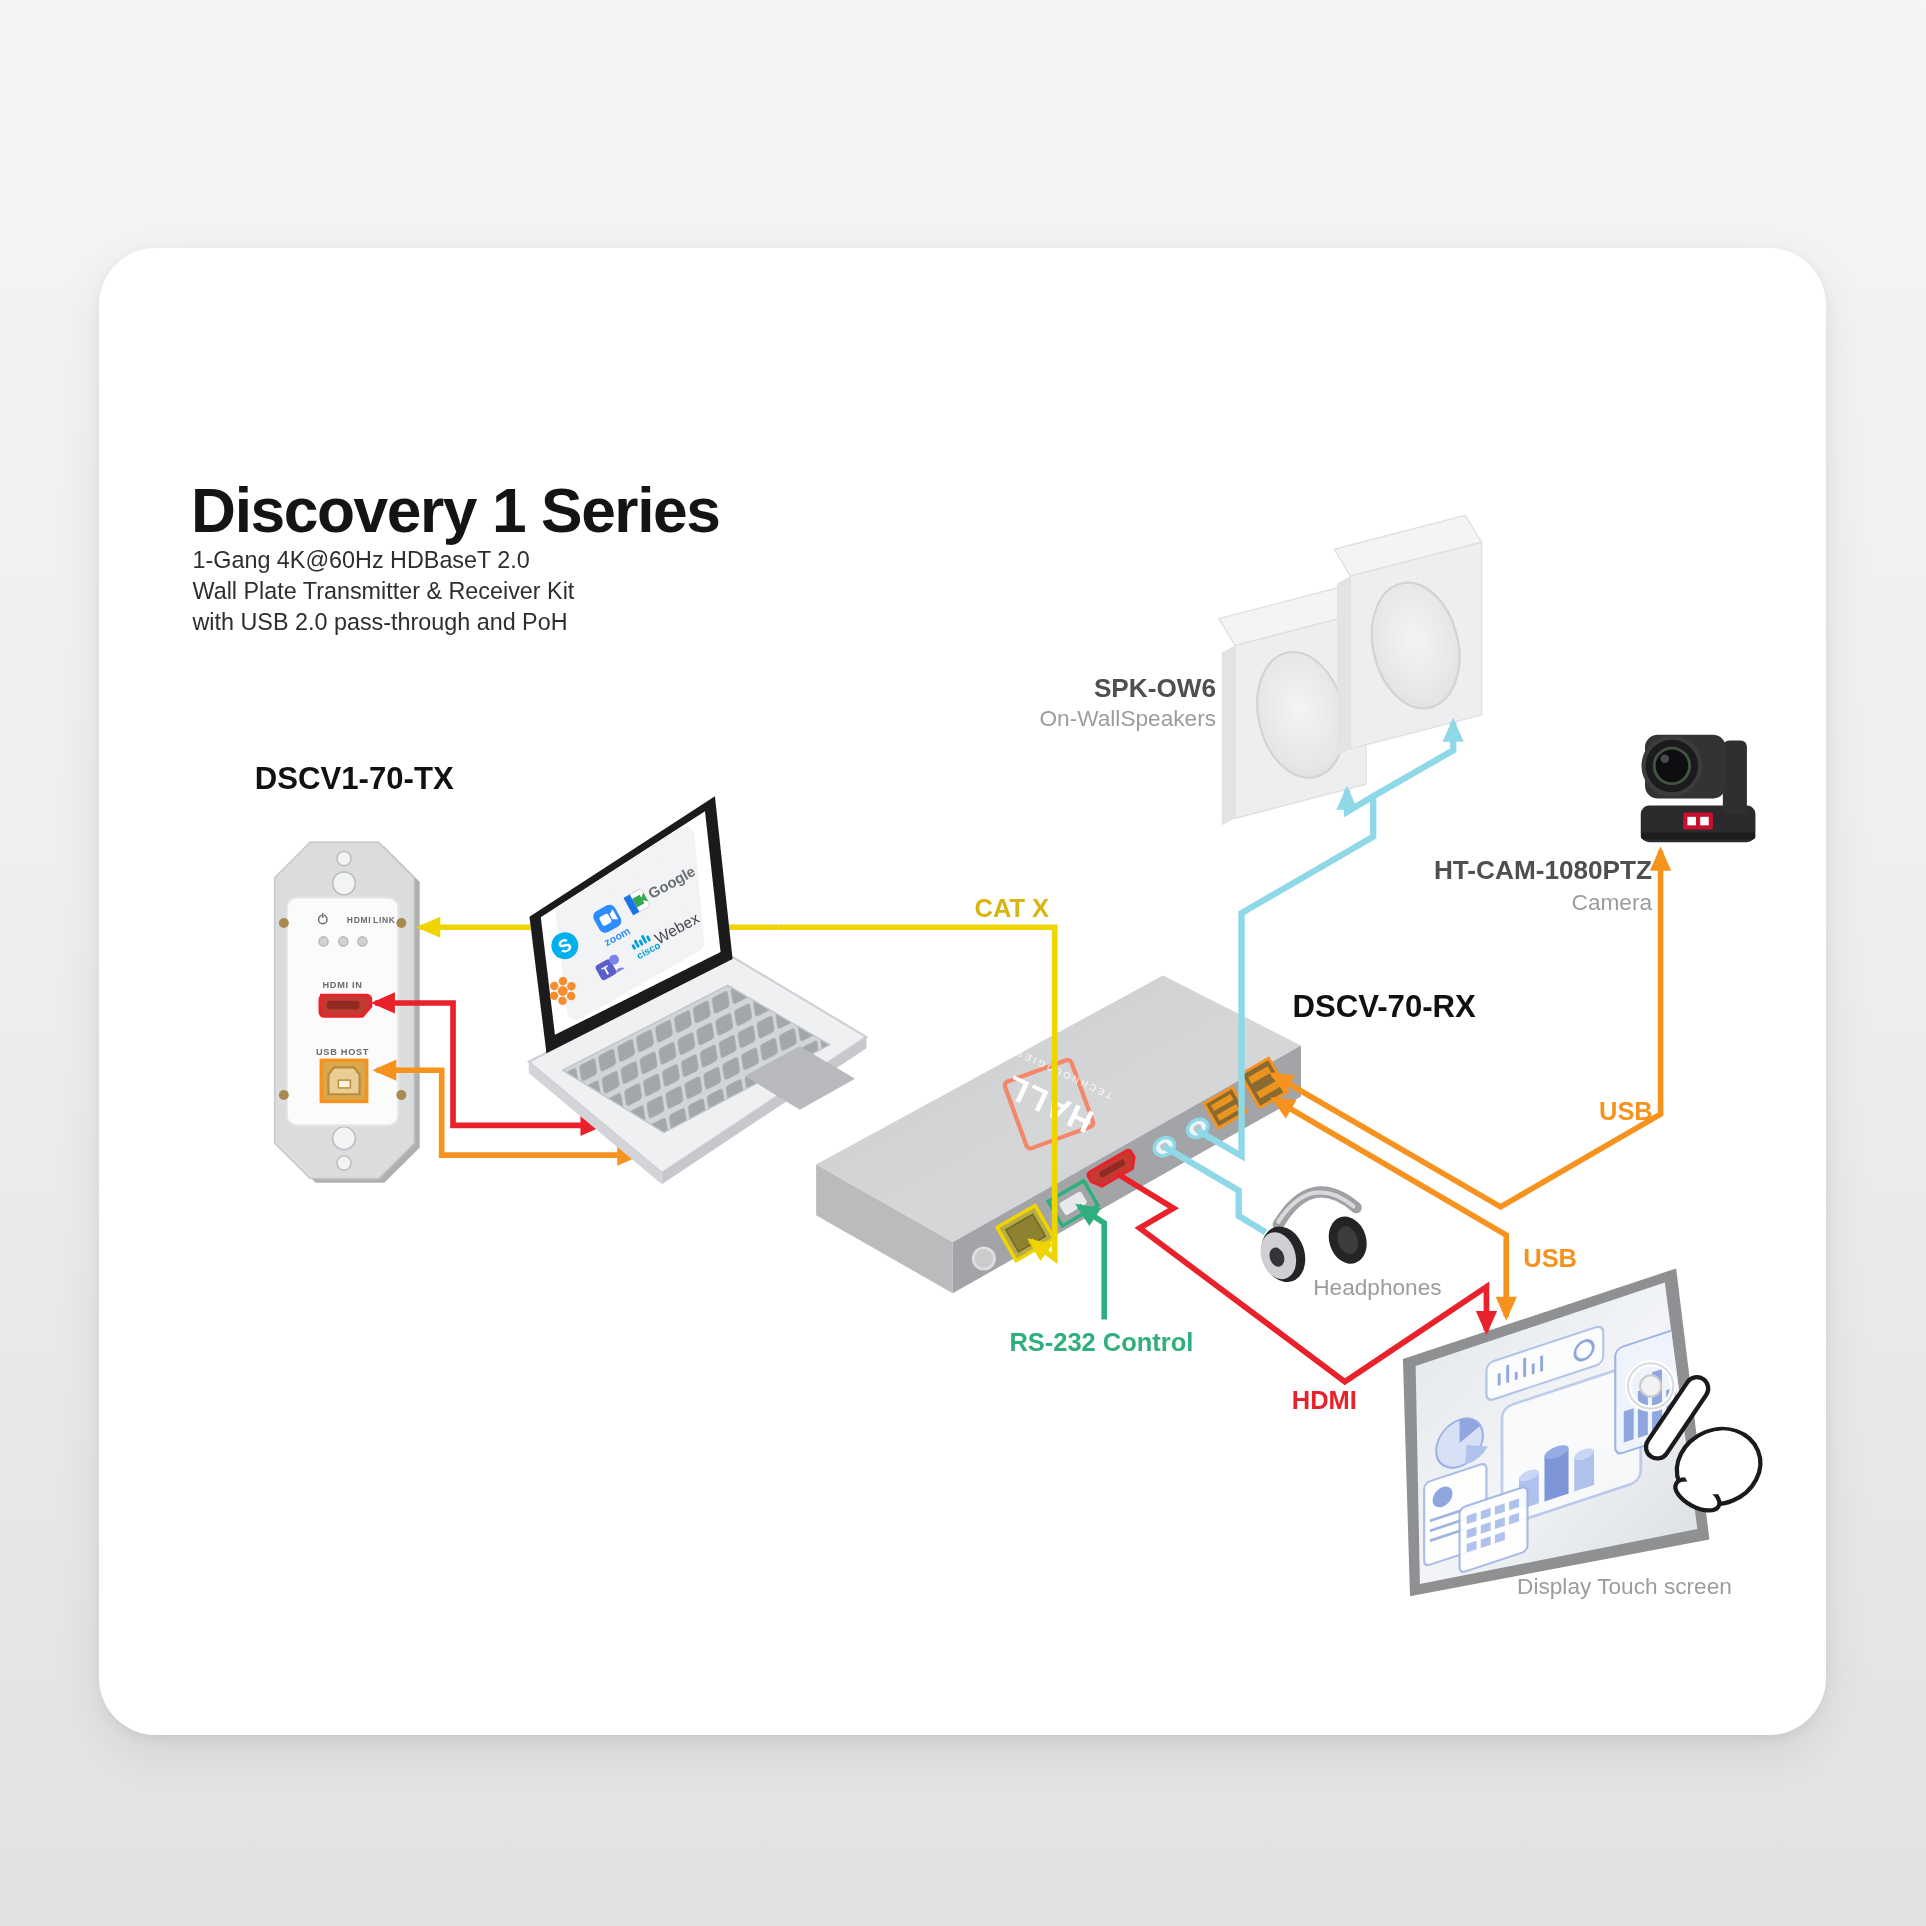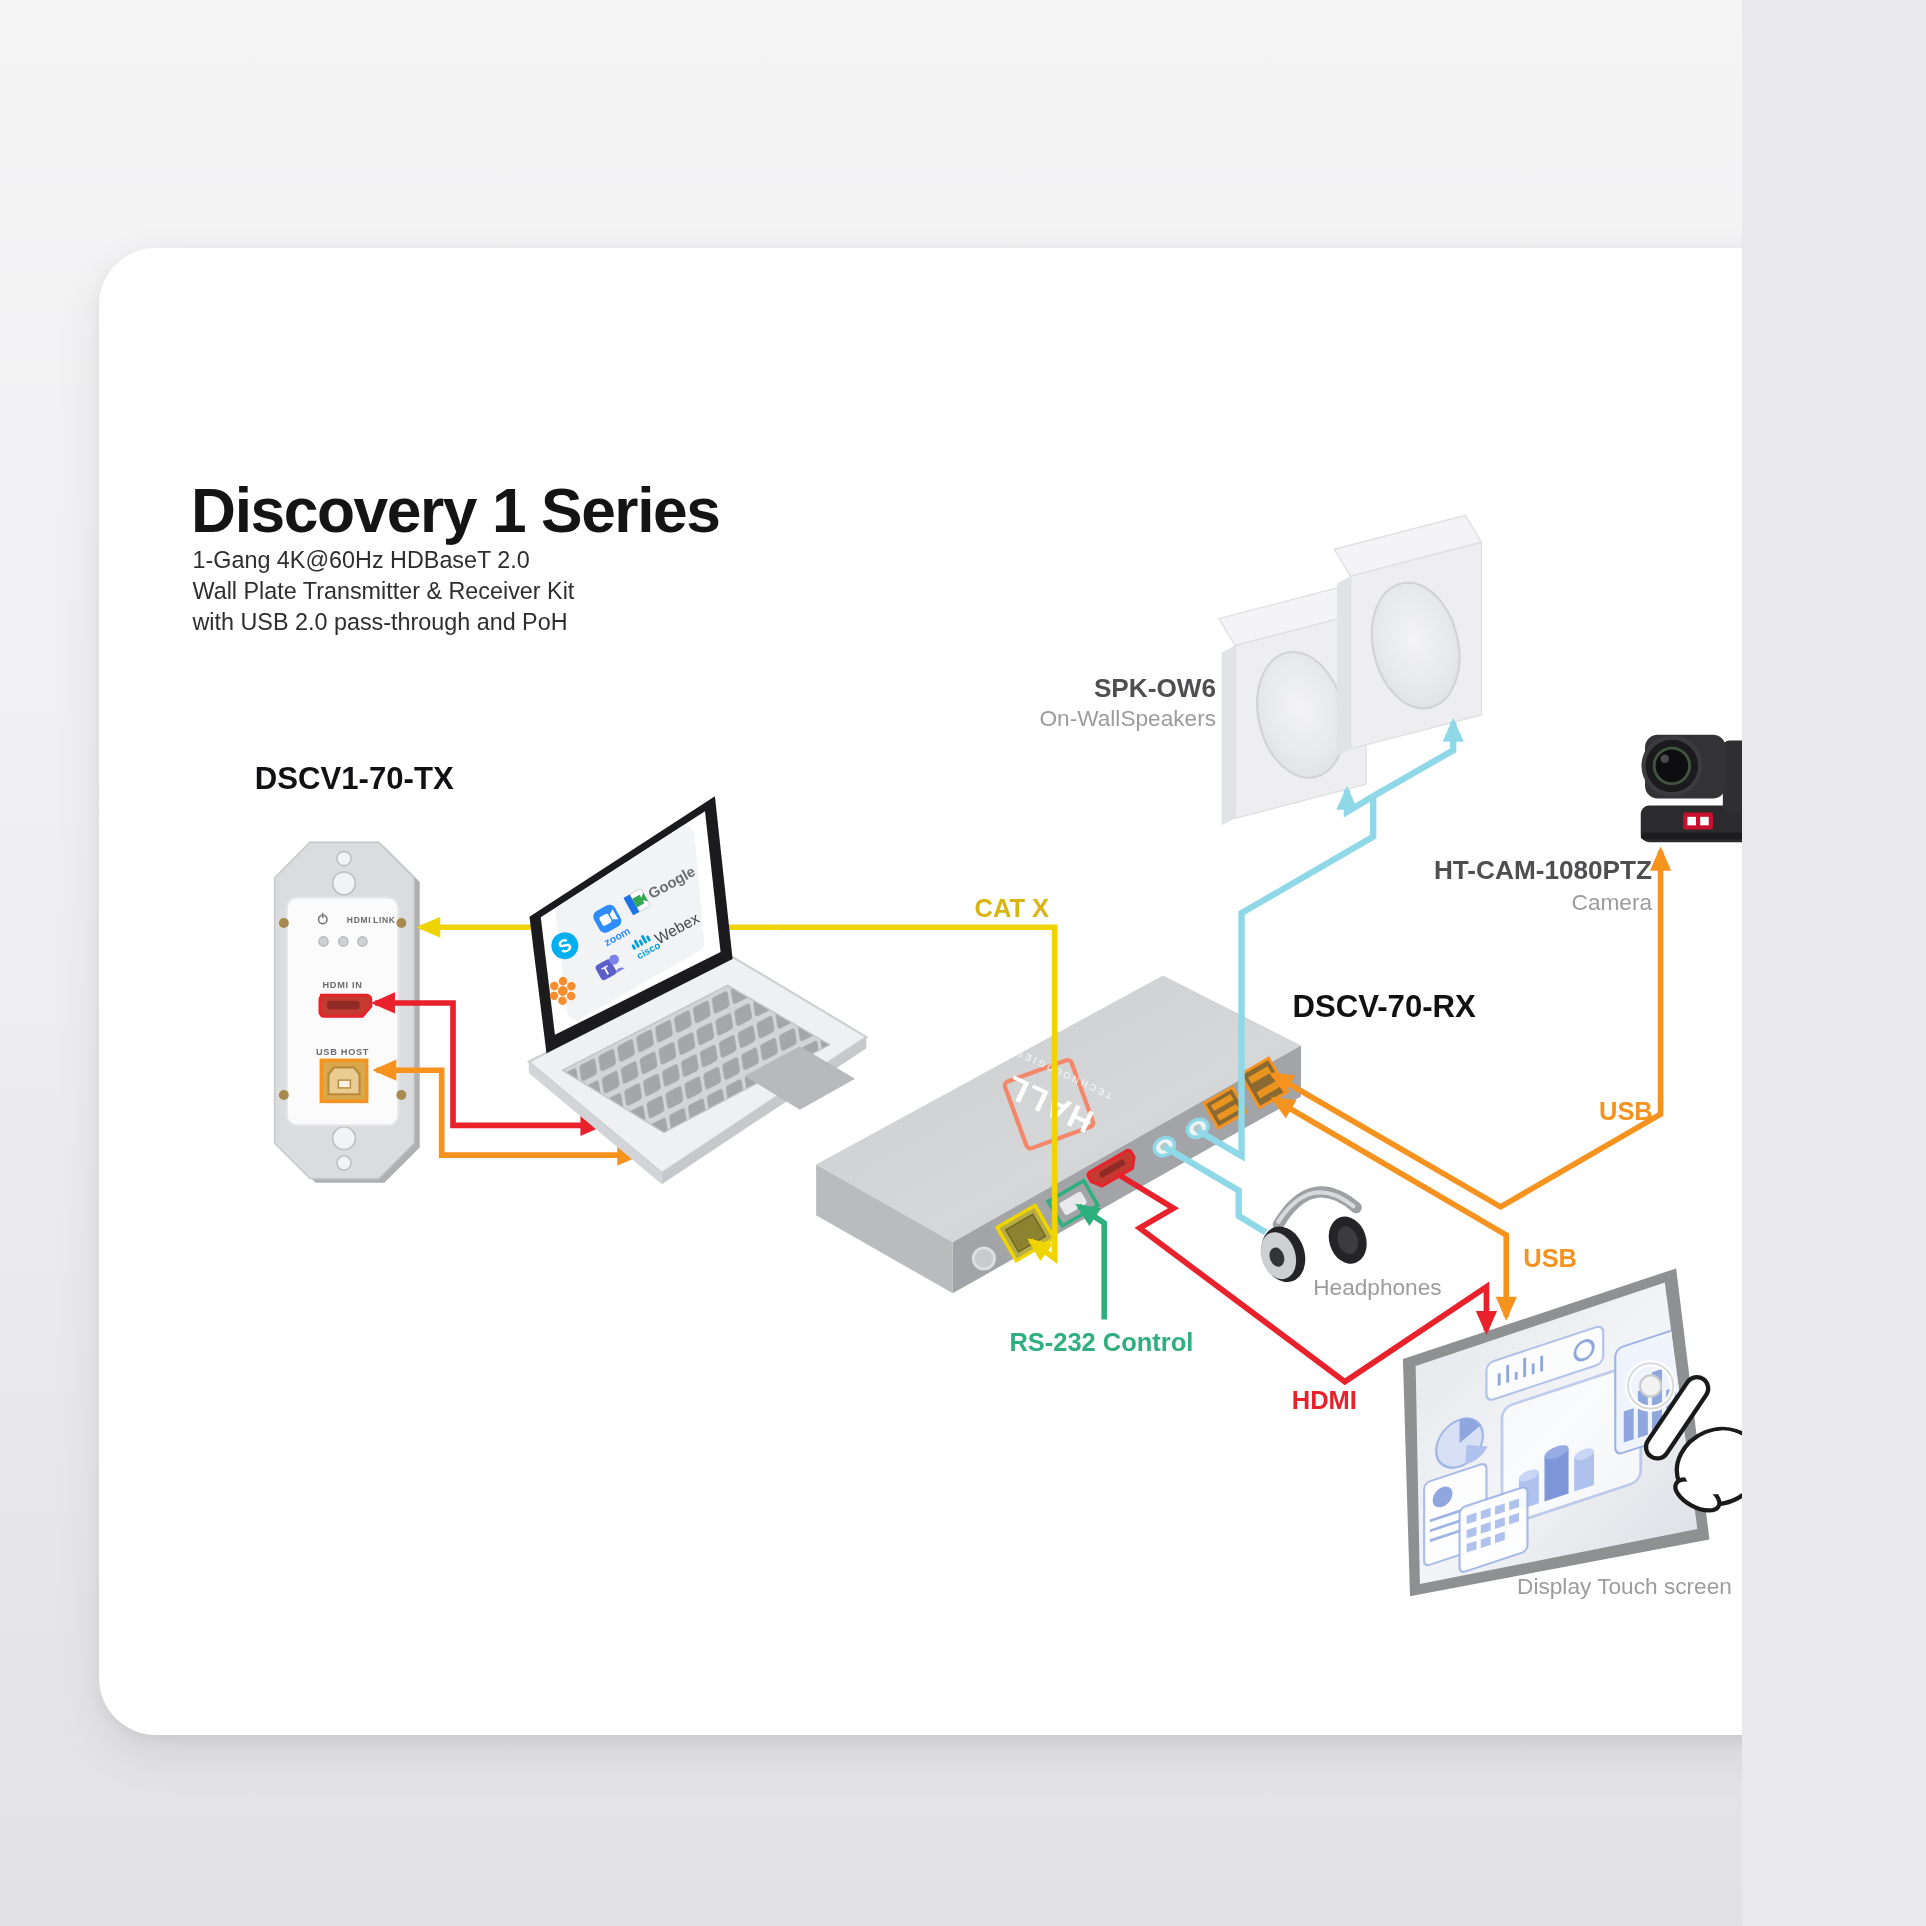--- a/index.html
+++ b/index.html
@@ -1,16 +1,16 @@
 <!DOCTYPE html>
 <html style="font-size:11.3px"><head>
 <meta charset="utf-8">
 <style>
   html,body{margin:0;padding:0;background:#e9e9eb;}
-  .stage{position:relative;width:1742px;height:1926px;overflow:hidden;
+  .stage{position:relative;width:1926px;height:1926px;overflow:hidden;
          background:linear-gradient(180deg,#f5f5f6 0%,#efeff1 45%,#e2e2e5 100%);
          font-family:"Liberation Sans",sans-serif;}
   .card{position:absolute;left:99px;top:248px;width:1727px;height:1487px;
         background:#ffffff;border-radius:57px;
         box-shadow:0 18.4px 50px rgba(0,0,0,0.08), 0 4.2px 12.7px rgba(0,0,0,0.05);}
   svg{position:absolute;left:0;top:0;}
   text{font-family:"Liberation Sans",sans-serif;}
   .t-title{font-size:88px;font-weight:700;fill:#141414;letter-spacing:-2px;}
   .t-sub{font-size:33px;font-weight:400;fill:#2e2e30;}
   .t-model{font-size:44px;font-weight:700;fill:#111113;}

